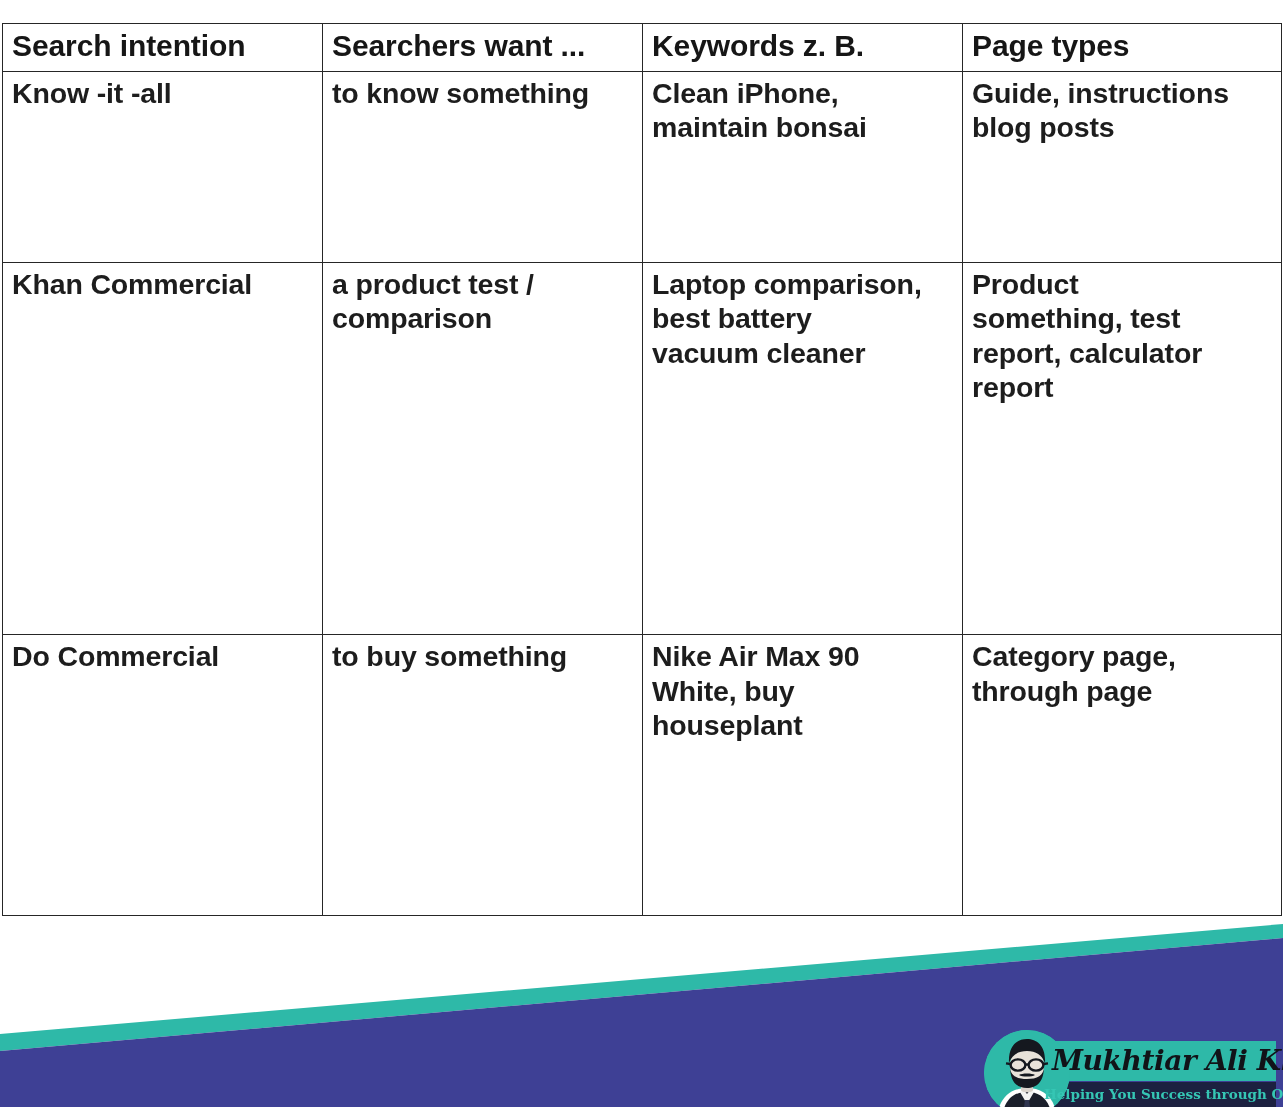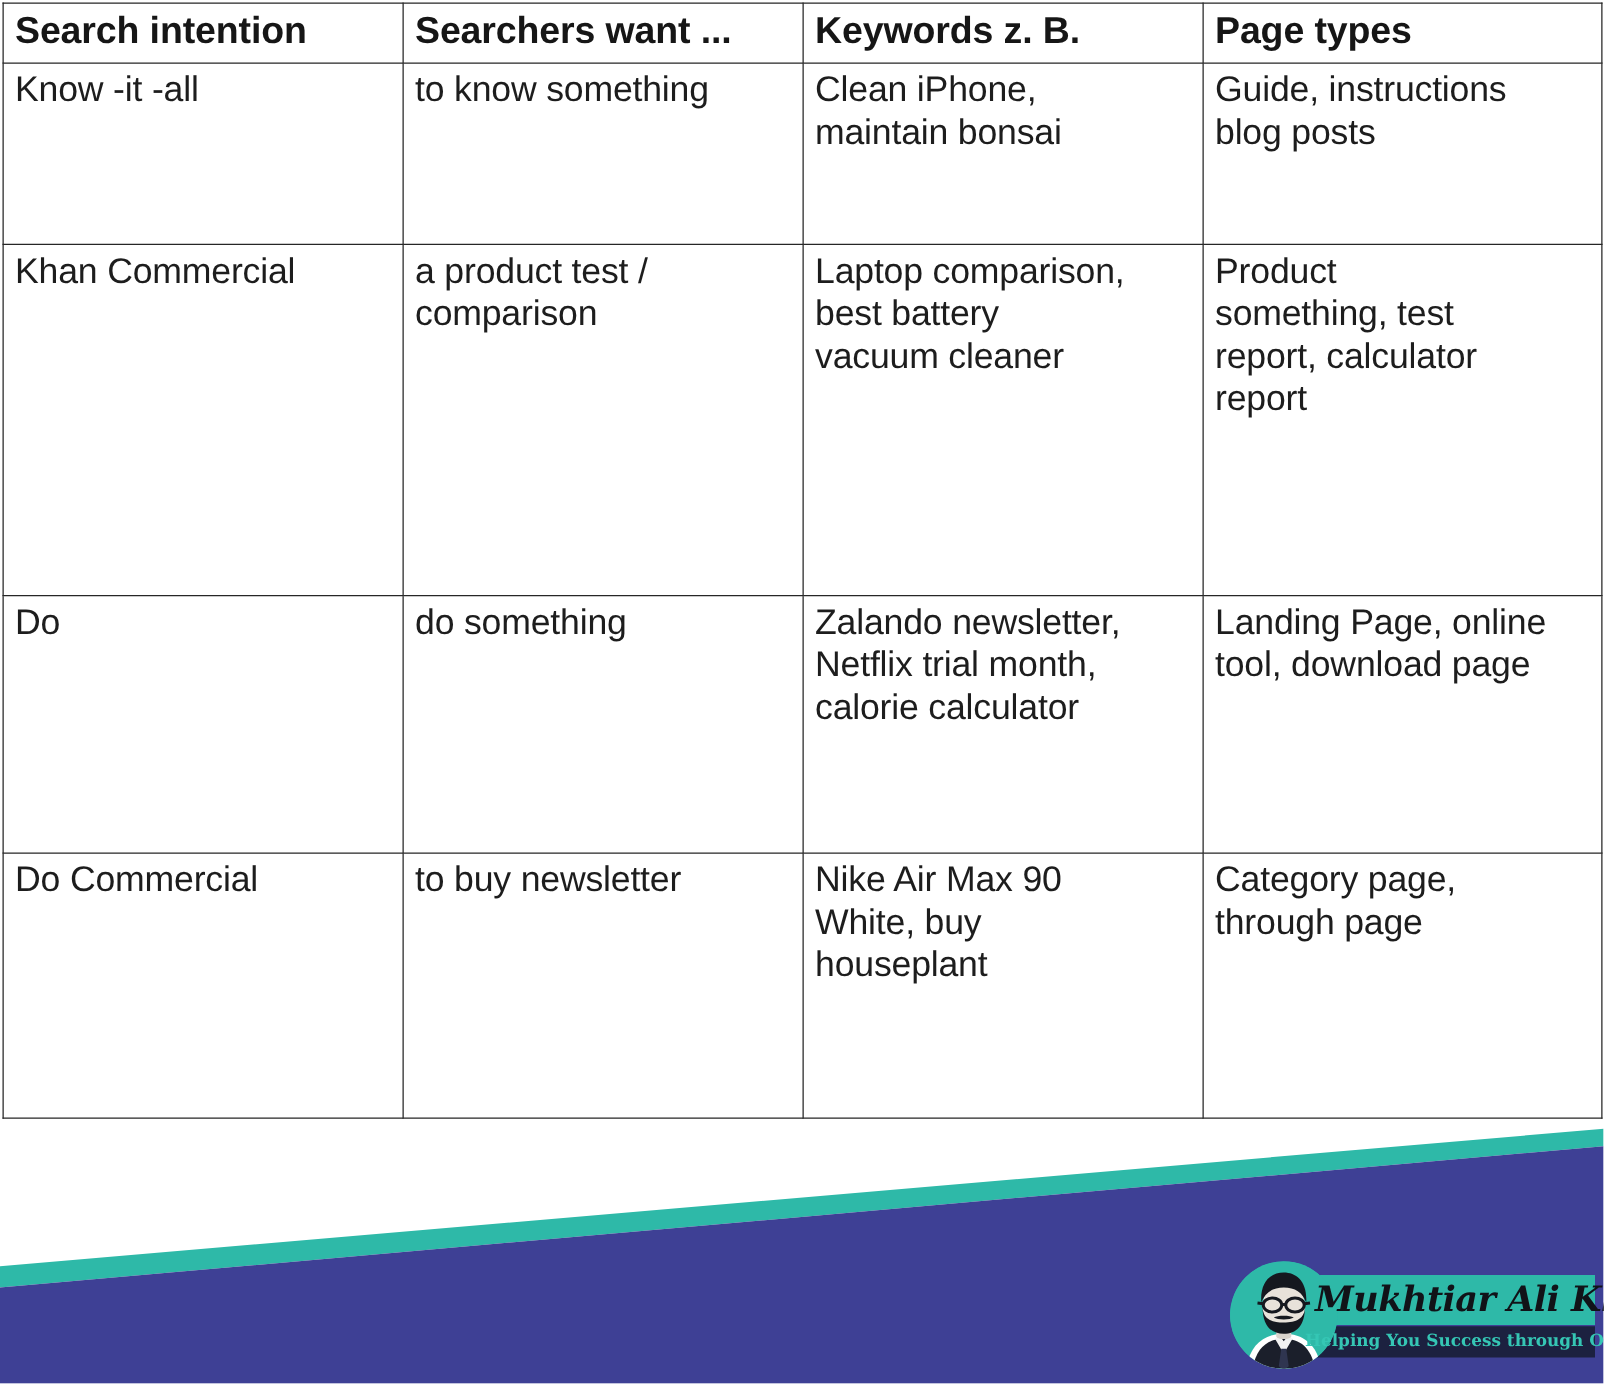--- a/index.html
+++ b/index.html
@@ -16,20 +16,21 @@
     color: #1a1a1a;
     overflow: hidden;
     position: relative;
   }
 
   #slide {
     position: relative;
     width: 1283px;
     height: 872px;
     background: #ffffff;
+    margin-top: 21px;
   }
 
   
   .table-wrap {
     position: absolute;
     left: 2px;
     top: 2px;
     width: 1279px;
     height: 893px;
   }
@@ -56,21 +57,21 @@
     font-weight: bold;
     letter-spacing: -0.1px;
     height: 48px;
     padding-top: 2px;
     padding-bottom: 2px;
     color: #161616;
   }
 
   tbody td {
     font-size: 28.5px;
-    font-weight: normal;
+    font-weight: bold;
     color: #1d1d1d;
     letter-spacing: -0.15px;
   }
 
   
   col.c1 { width: 320px; }
   col.c2 { width: 320px; }
   col.c3 { width: 320px; }
   col.c4 { width: 319px; }
 
@@ -212,36 +213,23 @@
               <span class="cell-line">best battery</span>
               <span class="cell-line">vacuum cleaner</span>
             </td>
           <td>
               <span class="cell-line">Product</span>
               <span class="cell-line">something, test</span>
               <span class="cell-line">report, calculator</span>
               <span class="cell-line">report</span>
             </td>
         </tr>
-        <tr class="r4">
-          <td>Do</td>
-          <td>do something</td>
-          <td>
-              <span class="cell-line">Zalando newsletter,</span>
-              <span class="cell-line">Netflix trial month,</span>
-              <span class="cell-line">calorie calculator</span>
-            </td>
-          <td>
-              <span class="cell-line">Landing Page, online</span>
-              <span class="cell-line">tool, download page</span>
-            </td>
-        </tr>
         <tr class="r5">
           <td>Do Commercial</td>
-          <td>to buy newsletter</td>
+          <td>to buy something</td>
           <td>
               <span class="cell-line">Nike Air Max 90</span>
               <span class="cell-line">White, buy</span>
               <span class="cell-line">houseplant</span>
             </td>
           <td>
               <span class="cell-line">Category page,</span>
               <span class="cell-line">through page</span>
             </td>
         </tr>

